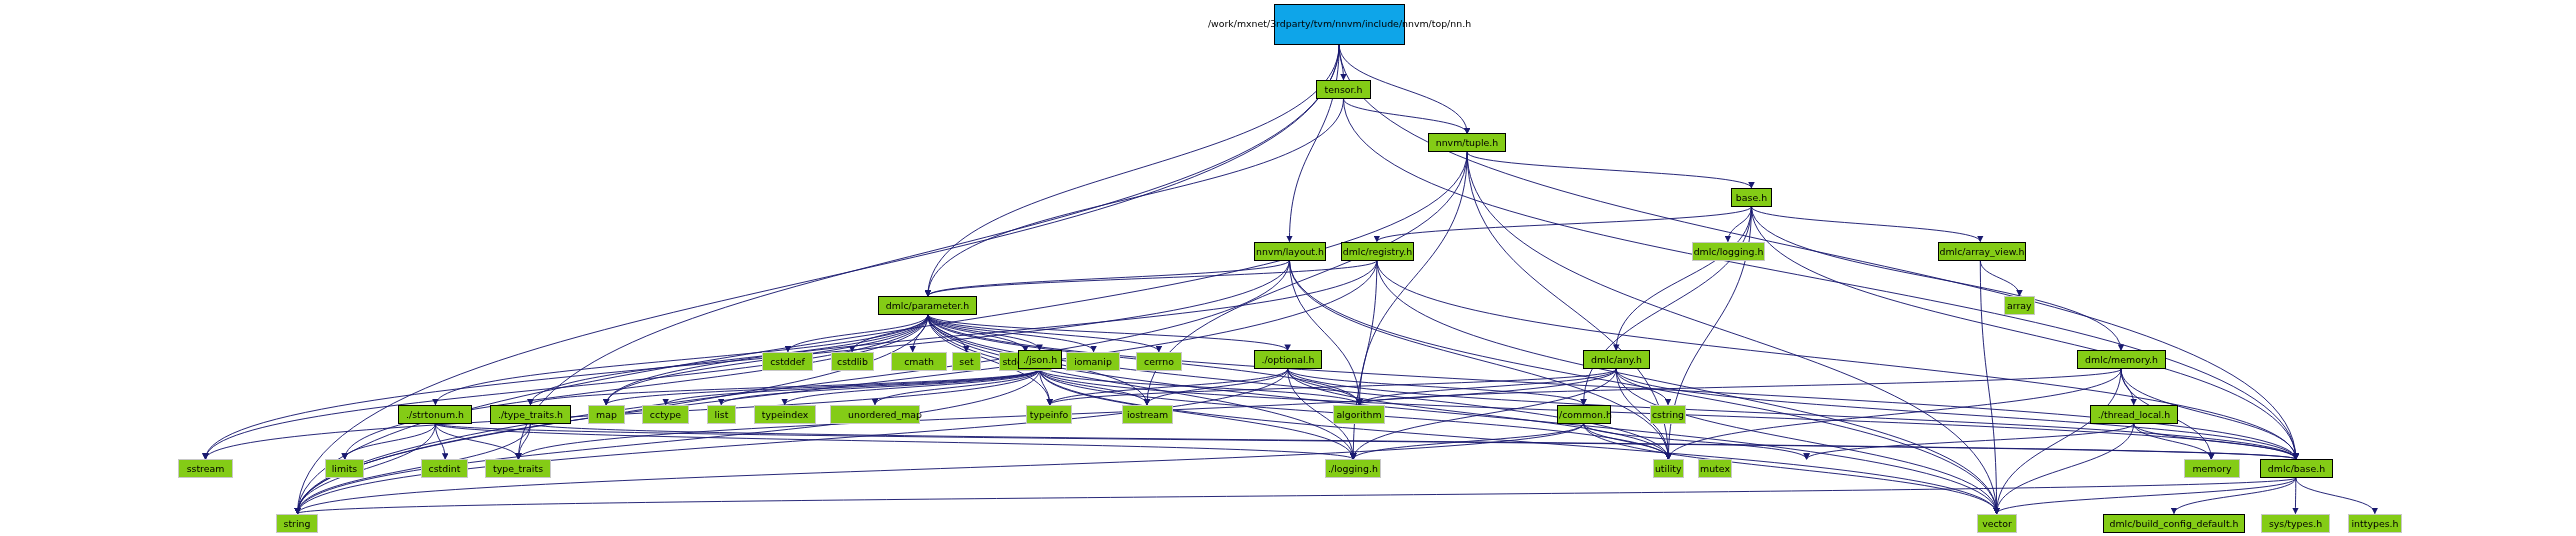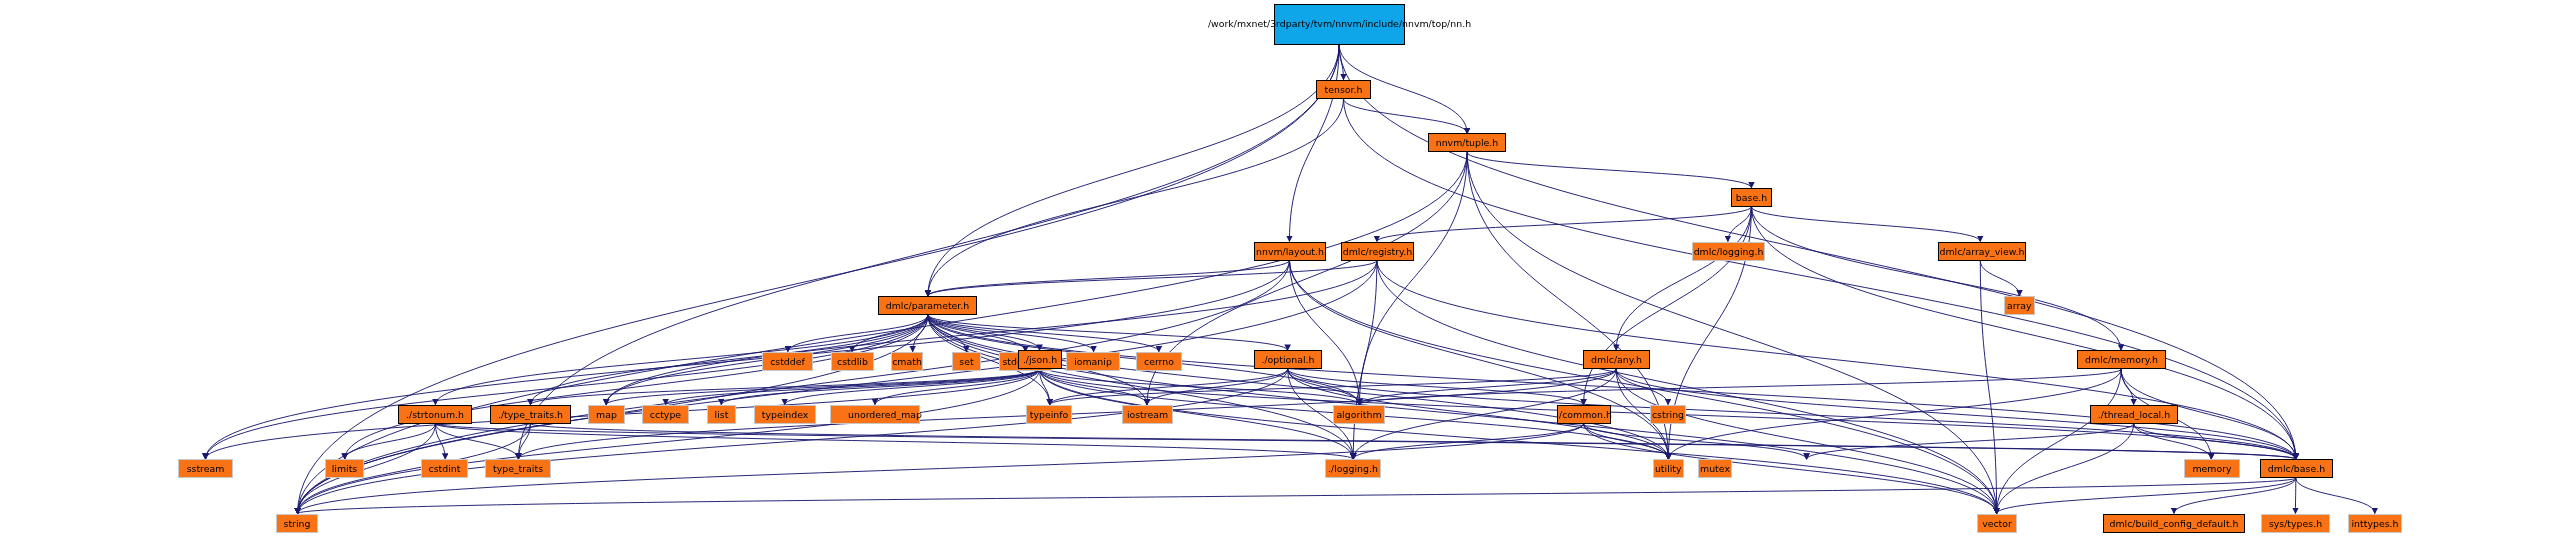--- a/index.html
+++ b/index.html
@@ -1,19 +1,19 @@
 <!DOCTYPE html>
 <html style="font-size:11.6px"><head>
 <meta charset="utf-8">
 <style>
   html, body { margin:0; padding:0; background:#ffffff; }
   body { width:2576px; height:536px; position:relative; overflow:hidden;
          font-family:"DejaVu Sans", sans-serif; }
   #graph { position:absolute; left:0; top:0; width:2576px; height:536px; }
-  .node { position:absolute; box-sizing:border-box; background:#f97316;
+  .node { position:absolute; box-sizing:border-box; background:#84cc16;
           font-size:9.4px; color:#000; display:flex; align-items:center;
           justify-content:center; text-align:center; white-space:nowrap; line-height:11.6px; }
   .node.proj { border:1.1px solid #000; }
   .node.sys  { border:1.1px solid #c8c8c8; }
   .node.root { background:#0ea5e9; border:1.1px solid #000; white-space:normal; padding:0 4.4px; }
 </style>
 </head>
 <body>
 
 <svg id="graph" xmlns="http://www.w3.org/2000/svg" viewBox="0 0 3551 739" width="2576" height="536">
@@ -151,21 +151,21 @@
     <div class="node proj" style="left: 1428px; top: 133px; width: 78px; height: 19px;">nnvm/tuple.h</div>
     <div class="node proj" style="left: 1254px; top: 242px; width: 72px; height: 19px;">nnvm/layout.h</div>
     <div class="node proj" style="left: 1341px; top: 242px; width: 73px; height: 19px;">dmlc/registry.h</div>
     <div class="node proj" style="left: 1731px; top: 188px; width: 41px; height: 19px;">base.h</div>
     <div class="node sys" style="left: 1692px; top: 242px; width: 73px; height: 19px;">dmlc/logging.h</div>
     <div class="node proj" style="left: 1938px; top: 242px; width: 88px; height: 19px;">dmlc/array_view.h</div>
     <div class="node sys" style="left: 2004px; top: 296px; width: 30.5px; height: 19px;">array</div>
     <div class="node proj" style="left: 878px; top: 296px; width: 99px; height: 19px;">dmlc/parameter.h</div>
     <div class="node sys" style="left: 762px; top: 352px; width: 51px; height: 19px;">cstddef</div>
     <div class="node sys" style="left: 831px; top: 352px; width: 43px; height: 19px;">cstdlib</div>
-    <div class="node sys" style="left: 891px; top: 352px; width: 32px; height: 19px;">cmath</div>
+    <div class="node sys" style="left: 891px; top: 352px; width: 56px; height: 19px;">cmath</div>
     <div class="node sys" style="left: 952px; top: 352px; width: 29px; height: 19px;">set</div>
     <div class="node sys" style="left: 999px; top: 352px; width: 53px; height: 19px;">stdexcept</div>
     <div class="node sys" style="left: 1066px; top: 352px; width: 54px; height: 19px;">iomanip</div>
     <div class="node sys" style="left: 1136px; top: 352px; width: 46px; height: 19px;">cerrno</div>
     <div class="node proj" style="left: 1018px; top: 350px; width: 44px; height: 19px;">./json.h</div>
     <div class="node proj" style="left: 1254px; top: 350px; width: 68px; height: 19px;">./optional.h</div>
     <div class="node proj" style="left: 1583px; top: 350px; width: 67px; height: 19px;">dmlc/any.h</div>
     <div class="node proj" style="left: 2077px; top: 350px; width: 89px; height: 19px;">dmlc/memory.h</div>
     <div class="node proj" style="left: 398px; top: 405px; width: 74px; height: 19px;">./strtonum.h</div>
     <div class="node proj" style="left: 490px; top: 405px; width: 81px; height: 19px;">./type_traits.h</div>

